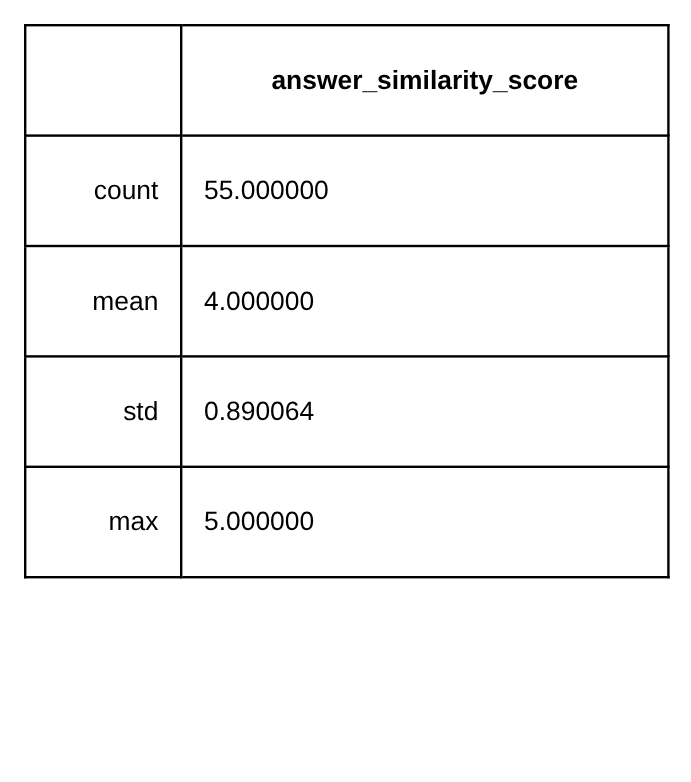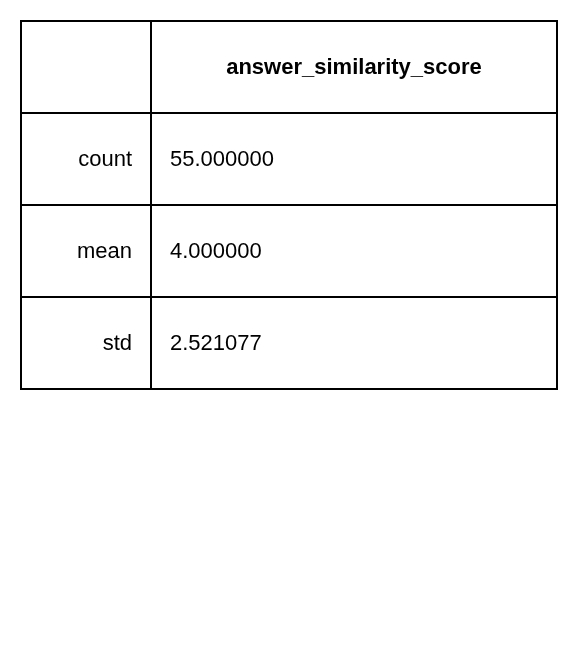--- a/index.html
+++ b/index.html
@@ -57,16 +57,20 @@
     <tr>
       <td class="row-label">count</td>
       <td class="row-value">55.000000</td>
     </tr>
     <tr>
       <td class="row-label">mean</td>
       <td class="row-value">4.000000</td>
     </tr>
     <tr>
       <td class="row-label">std</td>
-      <td class="row-value">2.521077</td>
+      <td class="row-value">0.890064</td>
+    </tr>
+    <tr>
+      <td class="row-label">max</td>
+      <td class="row-value">5.000000</td>
     </tr>
   </tbody>
 </table>
 
 </body></html>

